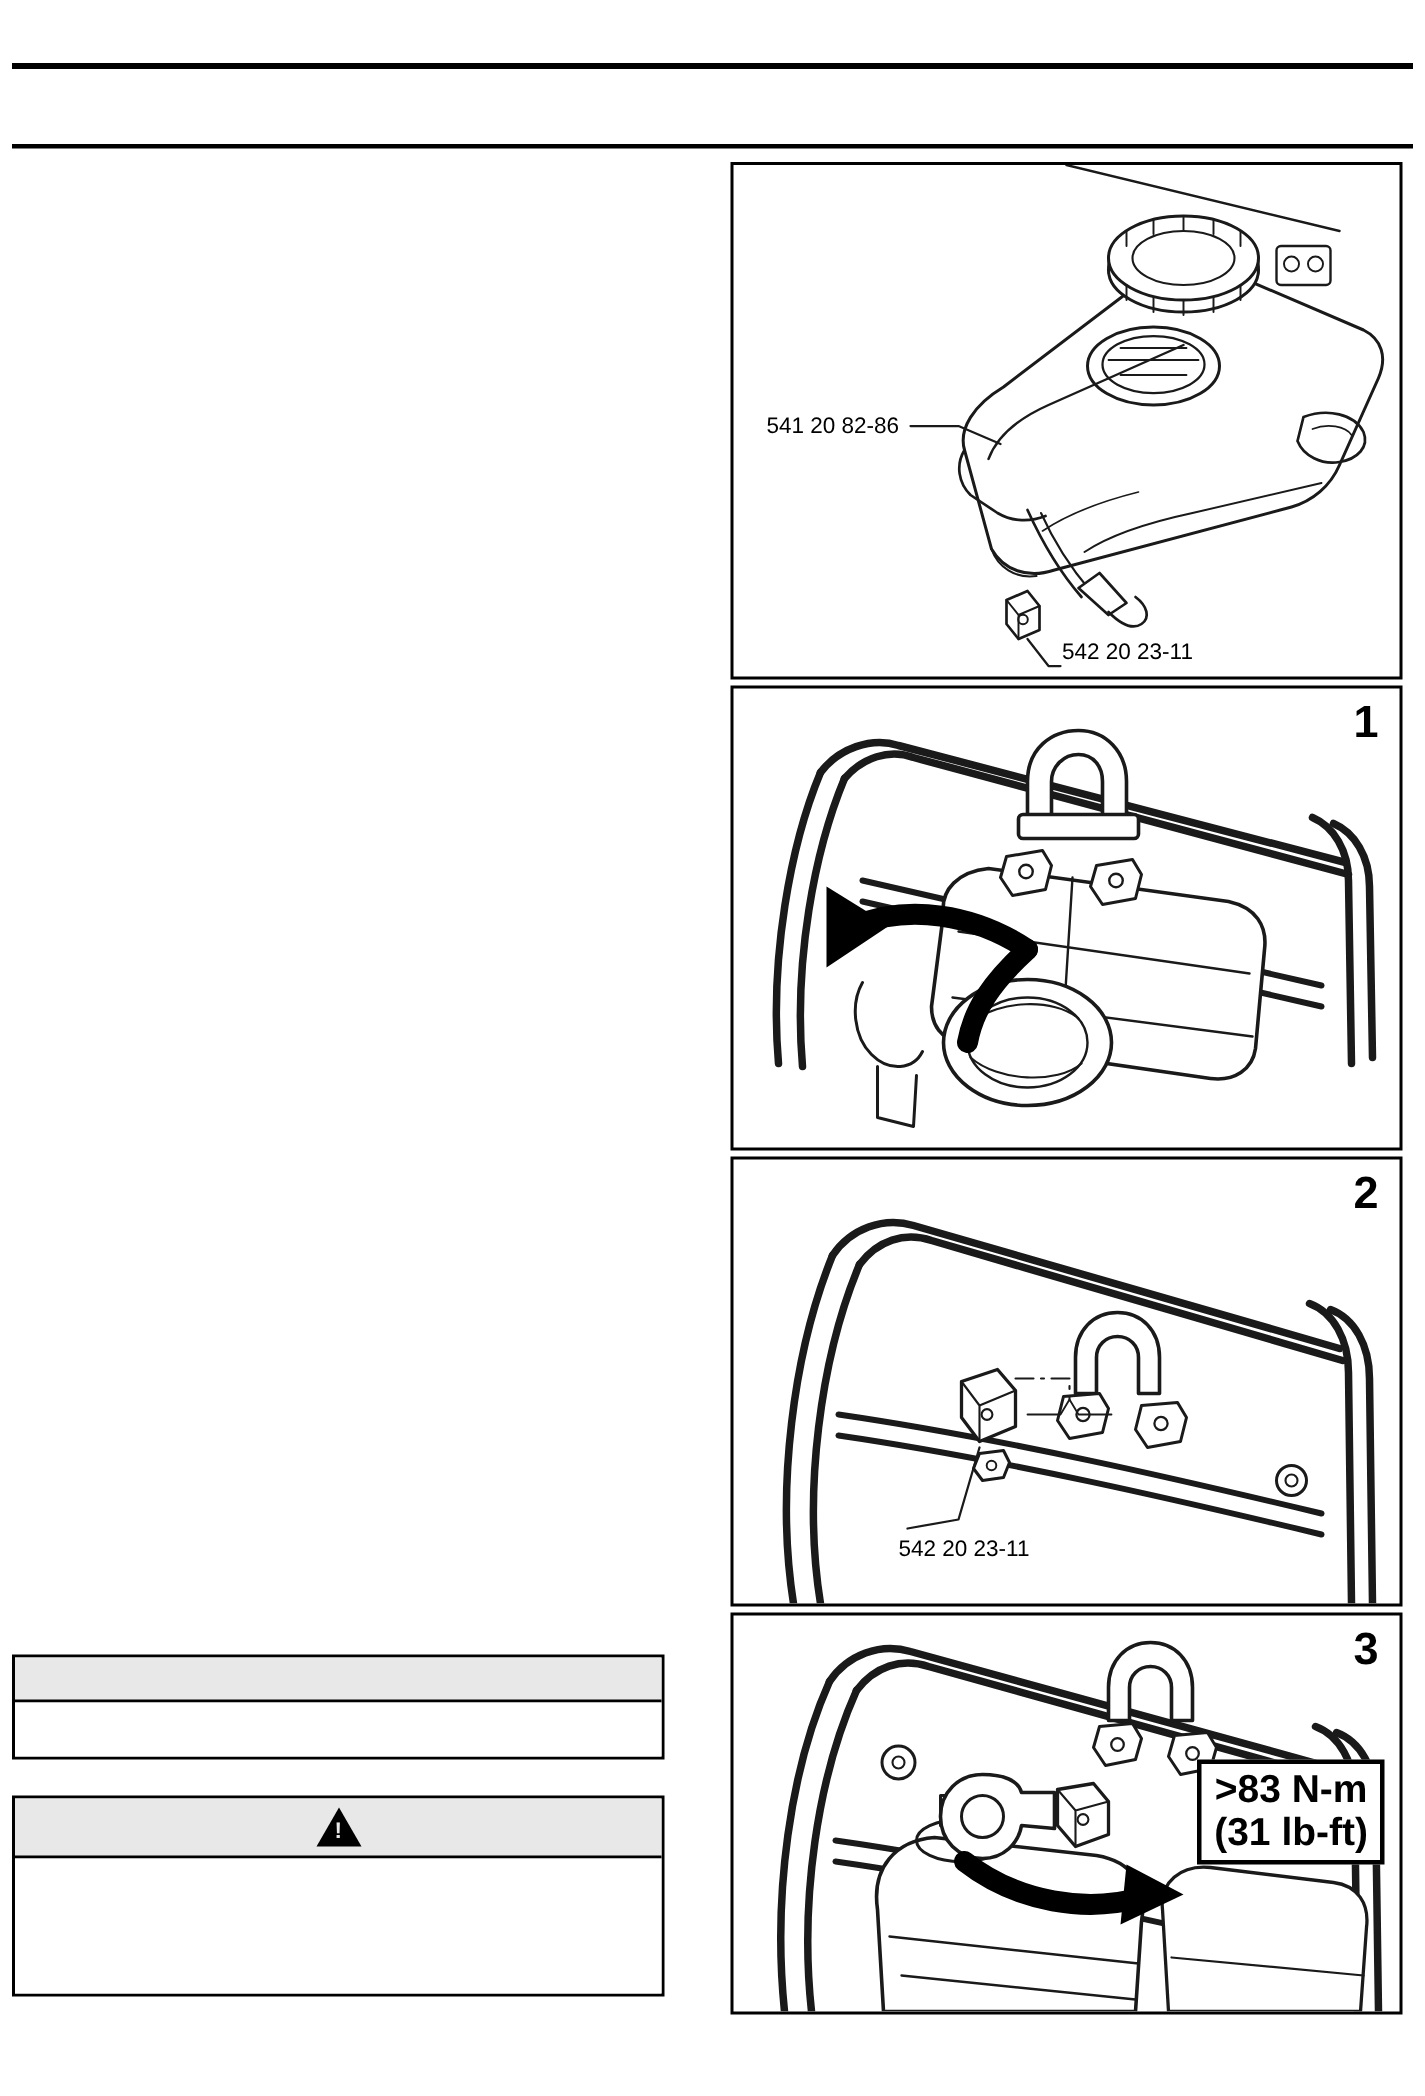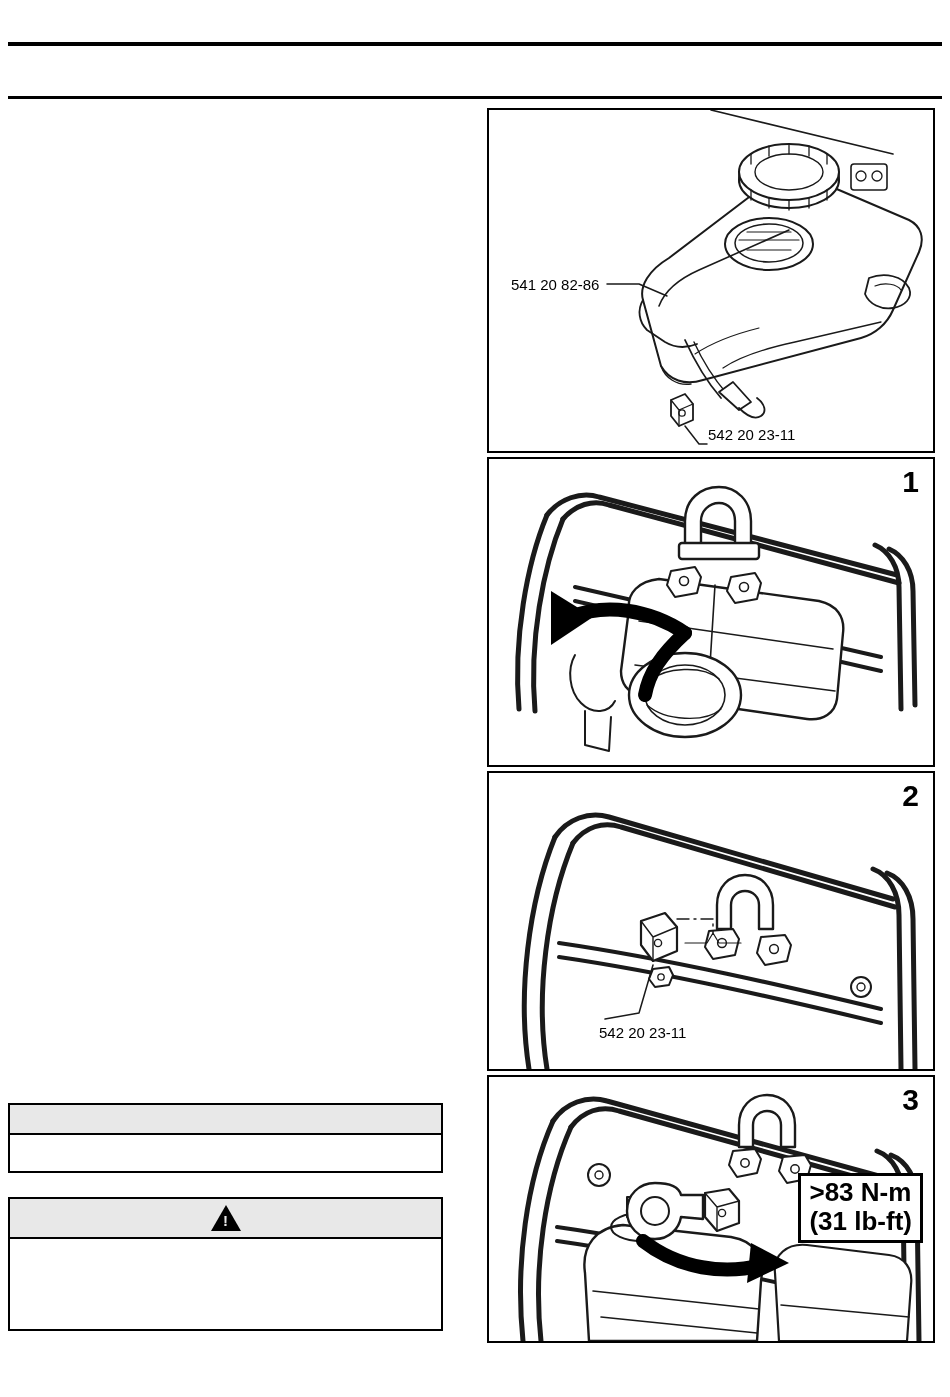--- a/index.html
+++ b/index.html
@@ -135,21 +135,21 @@
     white-space: nowrap;
   }
 
   .torque-box {
     position: absolute;
     right: 10px;
     top: 96px;
     border: 3px solid #000;
     background: #fff;
     padding: 2px 8px 4px 8px;
-    text-align: left;
+    text-align: center;
     line-height: 1.12;
     font-size: 26px;
     font-weight: bold;
     font-family: "Liberation Sans", sans-serif;
   }
 </style>
 </head>
 <body>
 
 <div class="rule-top"></div>

